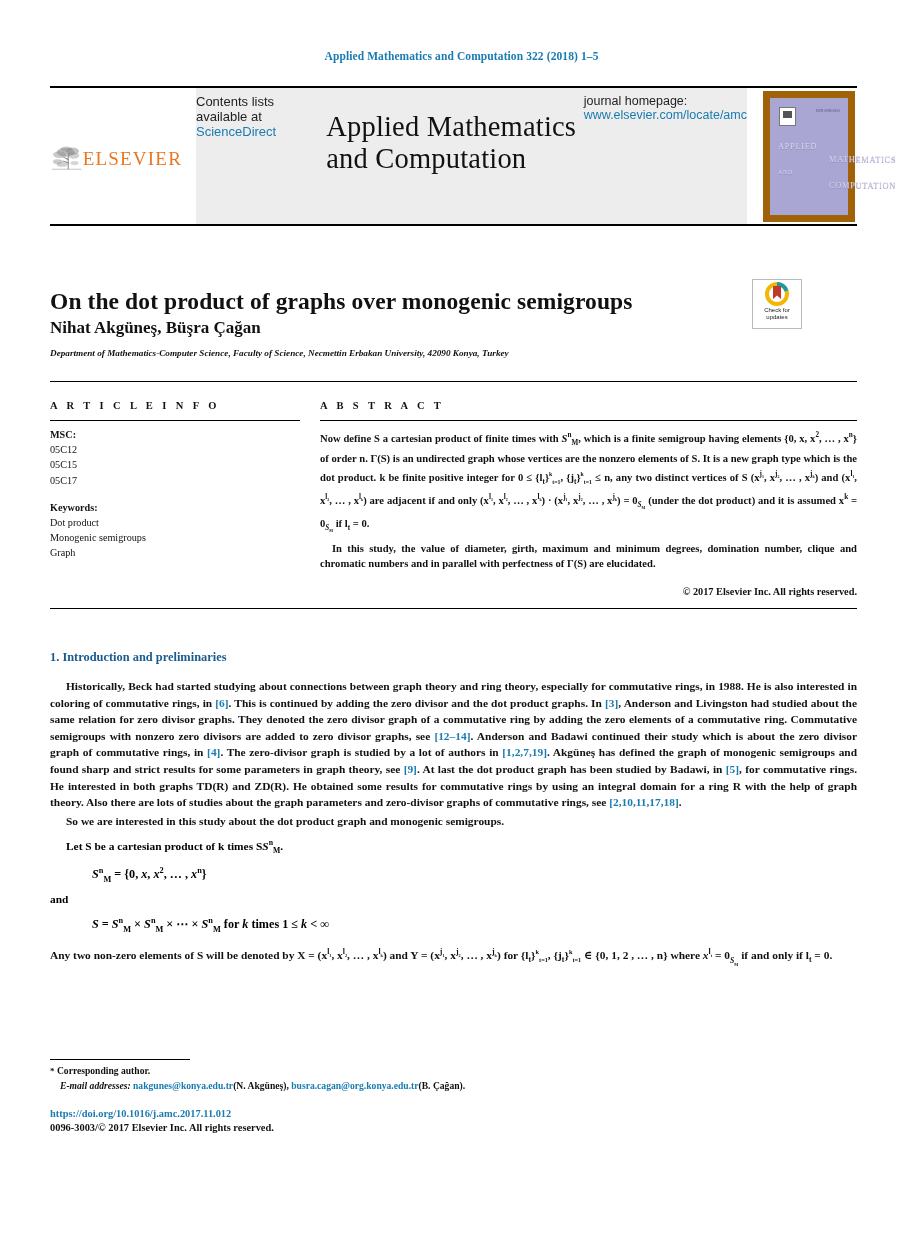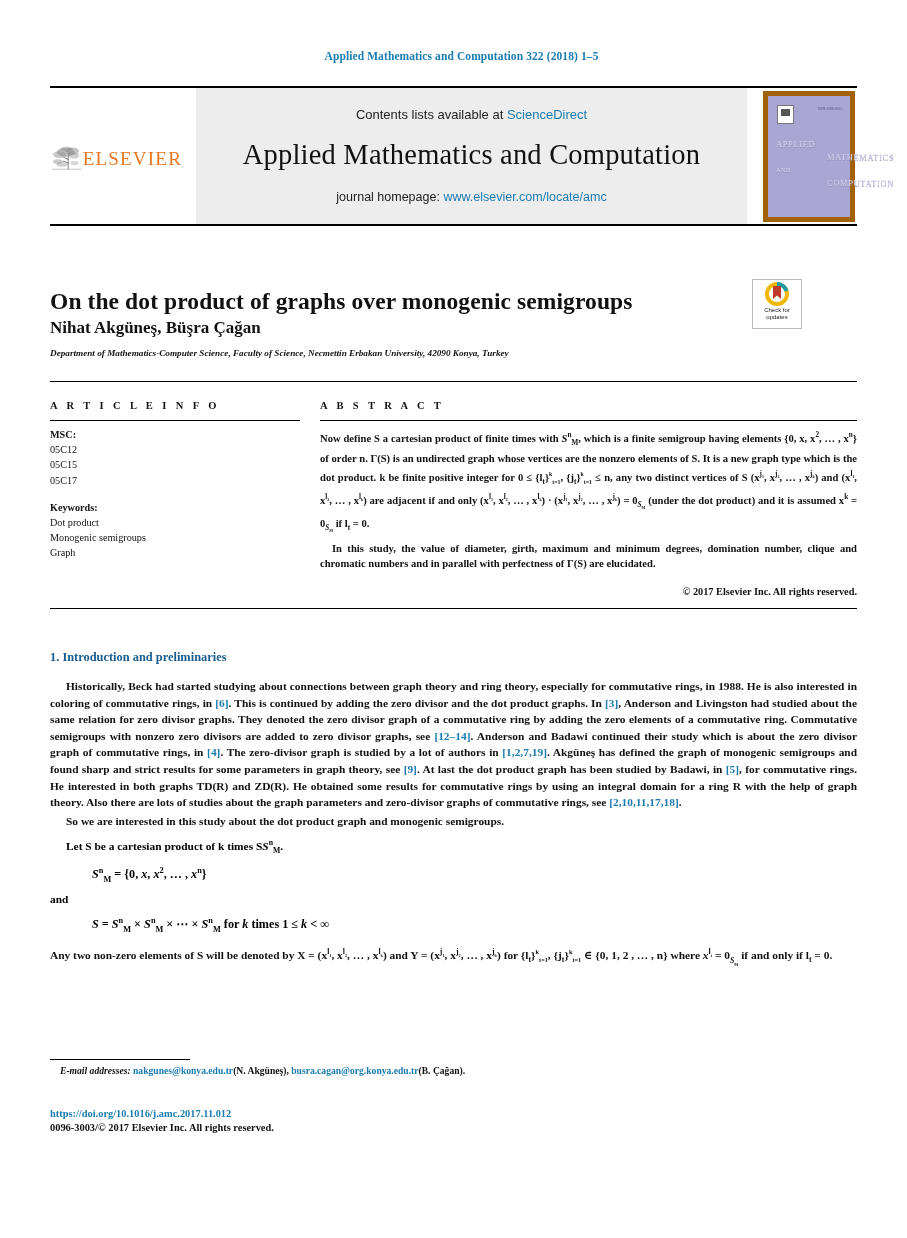--- a/index.html
+++ b/index.html
@@ -53,22 +53,21 @@
     font-size: 19px;
     letter-spacing: 1.2px;
     color: #E87722;
     margin-top: 1px;
     font-weight: 400;
   }
   .mh-center {
     flex: 1 1 auto;
     background: #ededed;
     display: flex;
-    flex-direction: column;
-    align-items: center;
+    flex-direction: row;
     justify-content: center;
     padding: 6px 0 8px 0;
     margin: 0 14px;
   }
   .mh-contents { font-family:"Liberation Sans", sans-serif; font-size: 13px; color: #222; }
   .mh-contents .sd { color: #1a7bb0; }
   .mh-journal {
     font-size: 28.5px;
     margin: 17px 0 19px 0;
     color: #111;
@@ -76,21 +75,21 @@
   }
   .mh-home { font-family:"Liberation Sans", sans-serif; font-size: 12.5px; color: #222; }
   .mh-home .url { color: #1a7bb0; }
   .mh-cover {
     width: 96px; flex: 0 0 96px;
     display:flex; align-items:center; justify-content:center;
   }
   .cover-box {
     width: 92px; height: 131px;
     background: #a9a6d4;
-    border: 5px solid #a16207;
+    border: 7px solid #a16207;
     position: relative;
     padding: 7px 7px;
   }
   .cover-logo {
     width: 17px; height: 19px; background: #fff;
     border: 1px solid #777; position:absolute; top:9px; left:9px;
   }
   .cover-logo:after{
     content:""; position:absolute; inset:3px 3px 7px 3px; background:#555;
   }
@@ -343,20 +342,24 @@
     <div class="eq">
       <i class="mv">S</i> = <i class="mv">S</i><sup>n</sup><sub>M</sub> × <i class="mv">S</i><sup>n</sup><sub>M</sub> × ⋯ × <i class="mv">S</i><sup>n</sup><sub>M</sub> for <i class="mv">k</i> times 1 ≤ <i class="mv">k</i> &lt; ∞
       
     </div>
 
     <p class="para" style="margin-top:11px"><span>Any two non-zero elements of S will be denoted by X = (x</span><sup>l<sub class="tiny">1</sub></sup>, x<sup>l<sub class="tiny">2</sub></sup>, … , x<sup>l<sub class="tiny">k</sub></sup>) and Y = (x<sup>j<sub class="tiny">1</sub></sup>, x<sup>j<sub class="tiny">2</sub></sup>, … , x<sup>j<sub class="tiny">k</sub></sup>) for {l<sub>t</sub>}<sup class="tiny">k</sup><sub class="tiny">t=1</sub>, {j<sub>t</sub>}<sup class="tiny">k</sup><sub class="tiny">t=1</sub> ∈ {0, 1, 2 , … , n} where <i class="mv">x</i><sup>l<sub class="tiny">t</sub></sup> = 0<sub><i class="mv">S</i><sub class="tiny">M</sub></sub> if and only if l<sub>t</sub> = 0.</p>
   </div>
 
   <div class="foot-rule"></div>
   <div class="footnote">
+    <div>
+      <span class="star">*</span>
+      <span>Corresponding author.</span>
+    </div>
     <div style="padding-left:10px">
       <span class="em-label">E-mail addresses:</span>
       <a href="#">nakgunes@konya.edu.tr</a><span>(N. Akgüneş)</span>,
       <a href="#">busra.cagan@org.konya.edu.tr</a><span>(B. Çağan)</span>.
     </div>
   </div>
 
   <div class="doi">https://doi.org/10.1016/j.amc.2017.11.012</div>
   <div class="issn">0096-3003/© 2017 Elsevier Inc. All rights reserved.</div>
 

